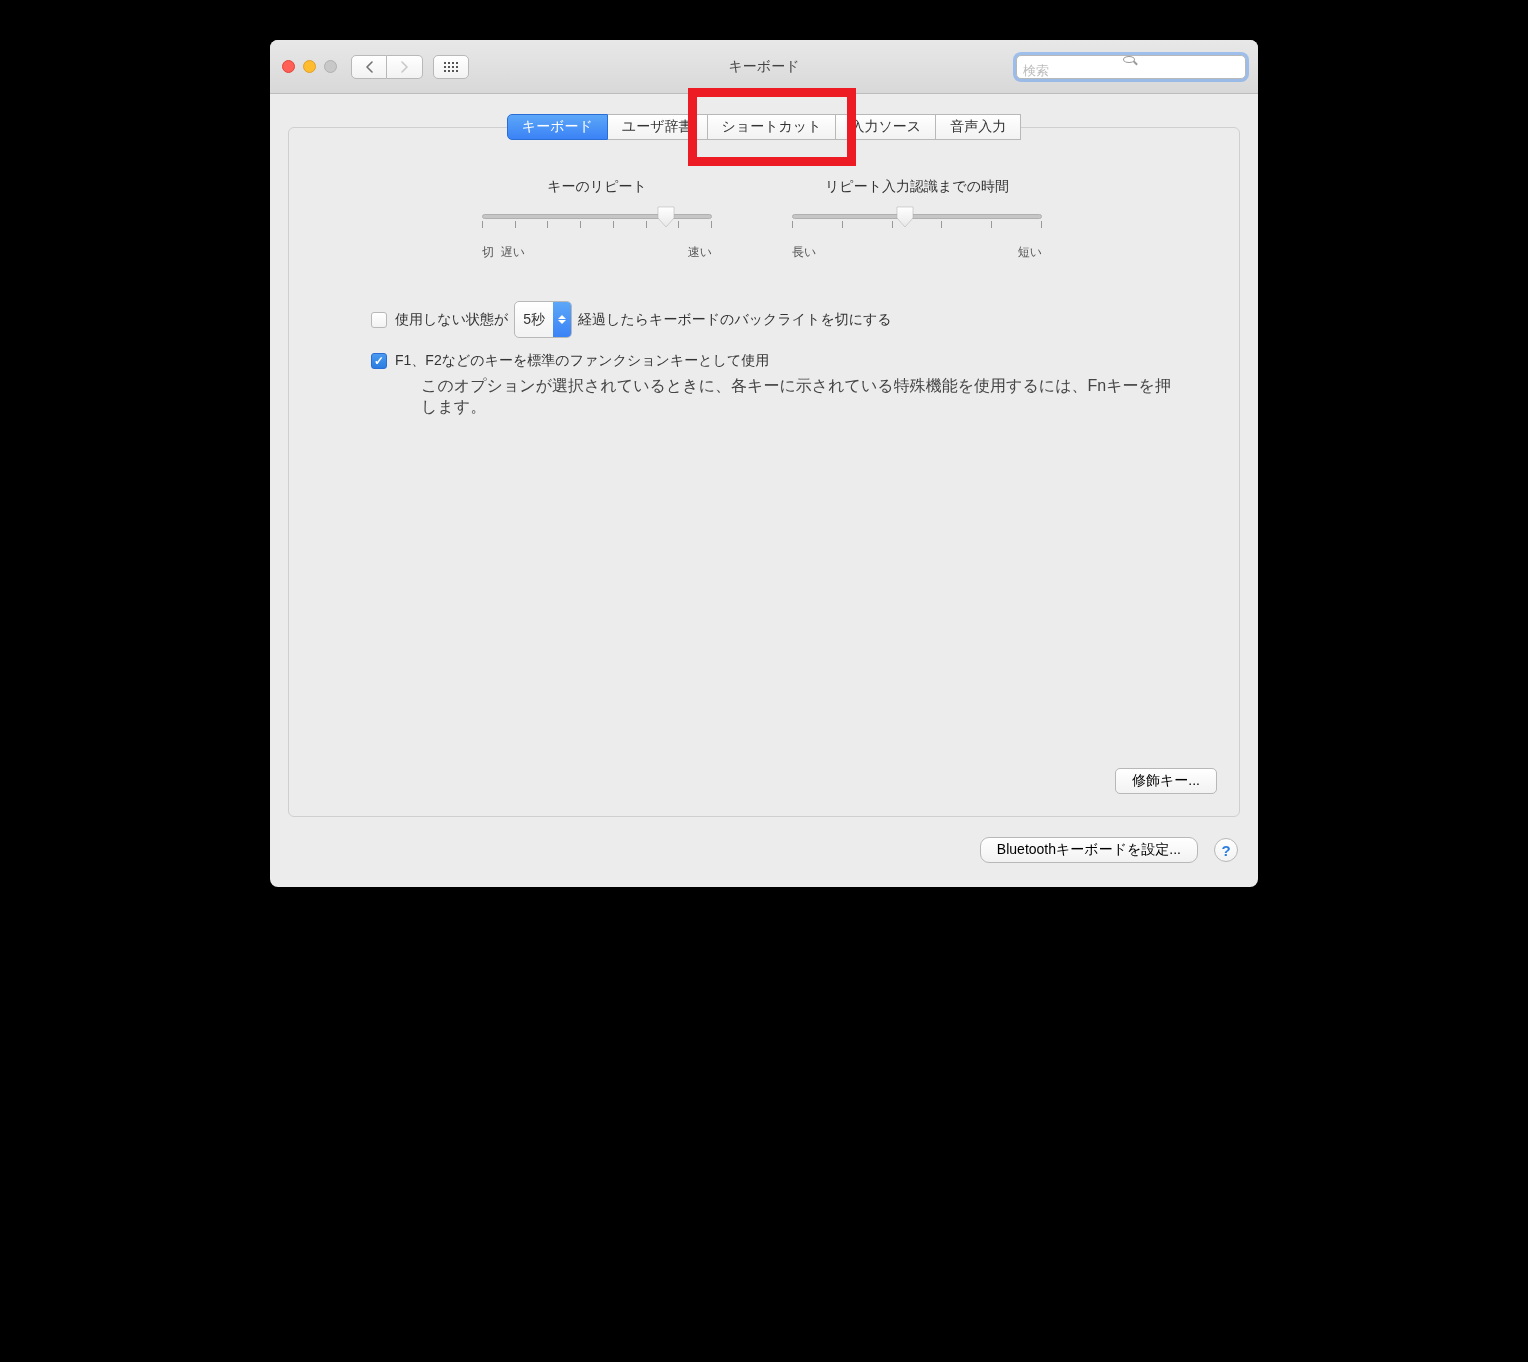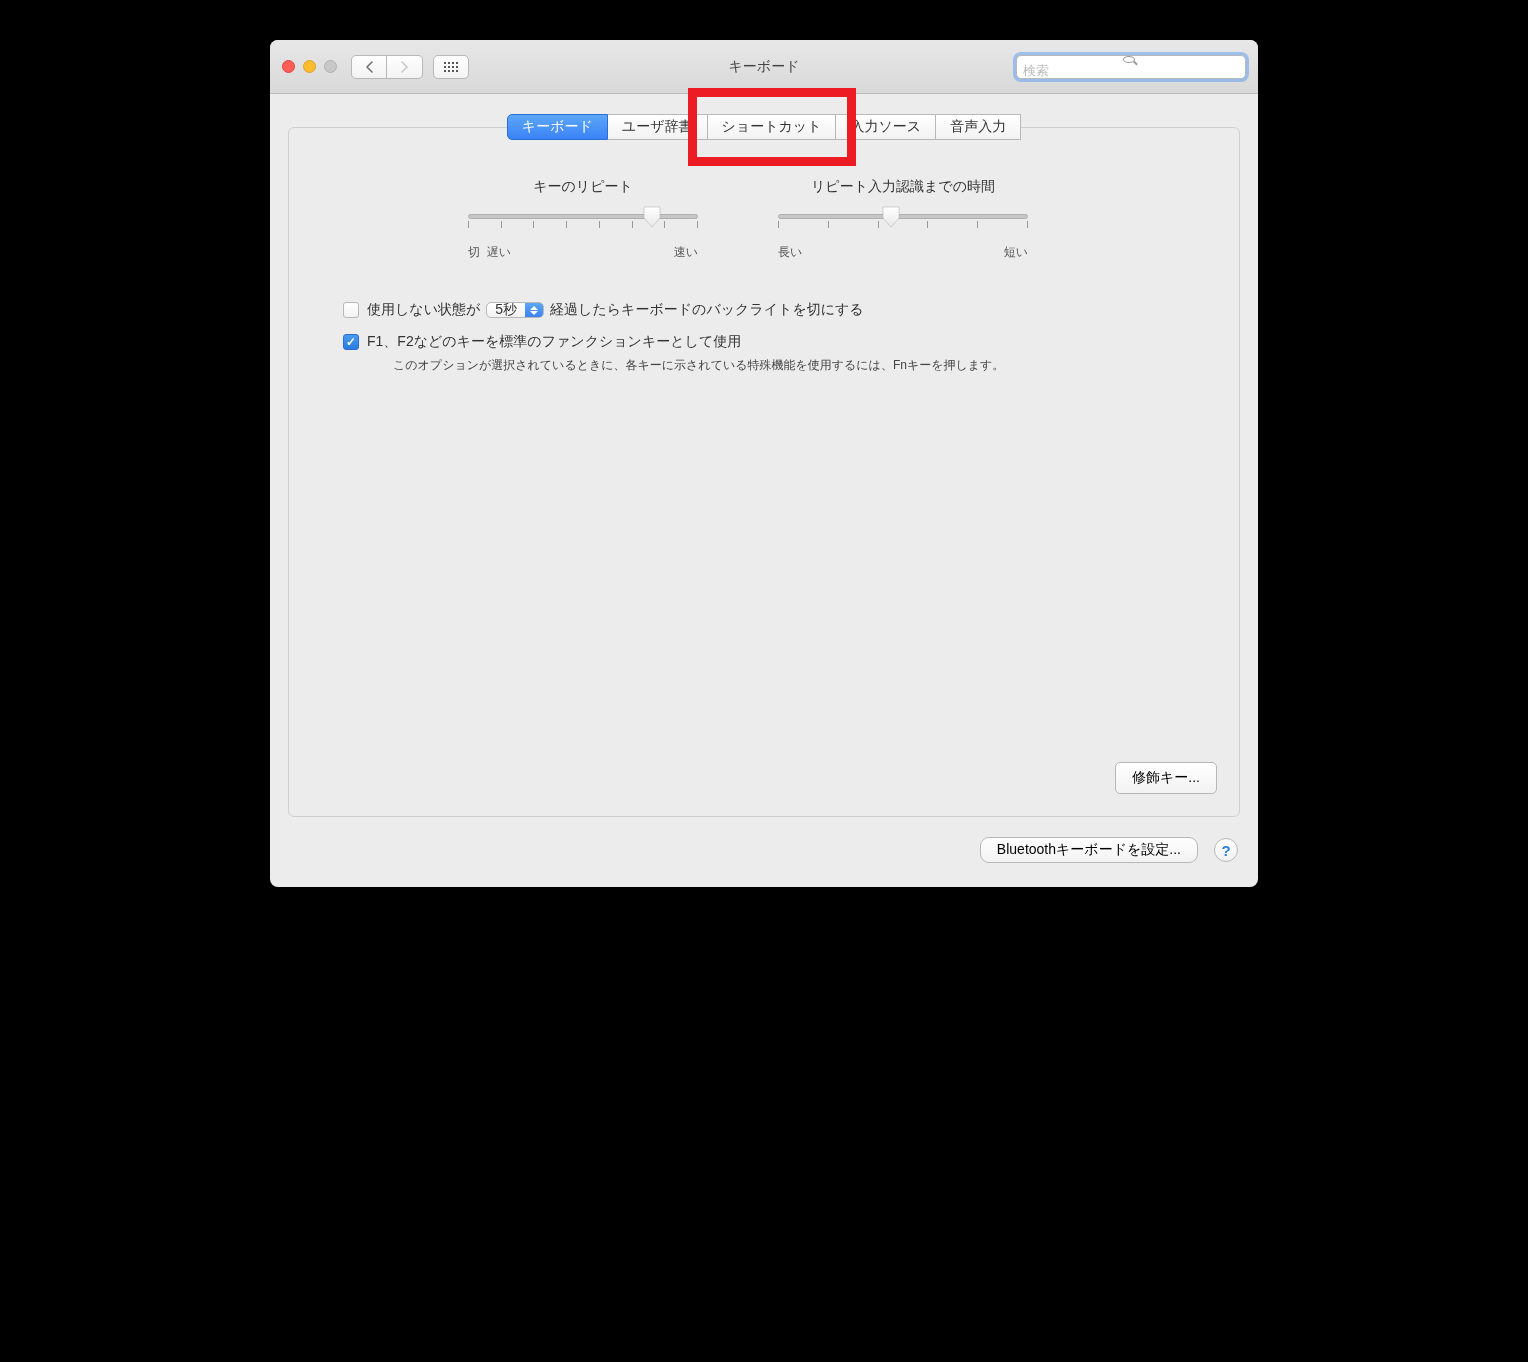--- a/index.html
+++ b/index.html
@@ -149,21 +149,21 @@
       position: absolute;
       border: 9px solid #ed1c24;
       pointer-events: none;
       z-index: 10;
     }
     .panel {
       background: #ececec;
       border: 1px solid #cfcfcf;
       border-radius: 6px;
       margin: -13px 18px 20px 18px;
-      padding: 50px 60px 30px 28px;
+      padding: 50px 60px 30px 56px;
       min-height: 690px;
       position: relative;
     }
     .sliders-row {
       display: flex;
       gap: 80px;
       justify-content: center;
       margin-bottom: 40px;
     }
     .slider-group { text-align: center; }
@@ -238,21 +238,21 @@
     }
     .checkbox.checked::after {
       content: '✓';
       color: #fff;
       font-size: 12px;
       font-weight: bold;
     }
     .select {
       display: inline-flex;
       align-items: center;
-      height: 16px;
+      height: 37px;
       background: linear-gradient(to bottom, #fff, #f2f2f2);
       border: 1px solid #b8b8b8;
       border-radius: 5px;
       overflow: hidden;
       margin: 0 6px;
     }
     .select-text { padding: 0 8px; font-size: 14px; }
     .select-arrows {
       width: 18px;
       height: 100%;
@@ -264,31 +264,31 @@
       gap: 1px;
     }
     .arrow-up, .arrow-down {
       width: 0; height: 0;
       border-left: 4px solid transparent;
       border-right: 4px solid transparent;
     }
     .arrow-up { border-bottom: 4px solid #fff; }
     .arrow-down { border-top: 4px solid #fff; }
     .helper-text {
-      font-size: 12px;
+      font-size: 16px;
       color: #444;
       margin-left: 50px;
       margin-top: -8px;
       margin-bottom: 16px;
     }
     .bottom-right-btn {
       position: absolute;
       bottom: 22px;
       right: 22px;
-      height: 32px;
+      height: 26px;
       padding: 0 16px;
       background: linear-gradient(to bottom, #fff, #f2f2f2);
       border: 1px solid #b8b8b8;
       border-radius: 5px;
       font-size: 14px;
       display: flex;
       align-items: center;
     }
     .footer {
       display: flex;

